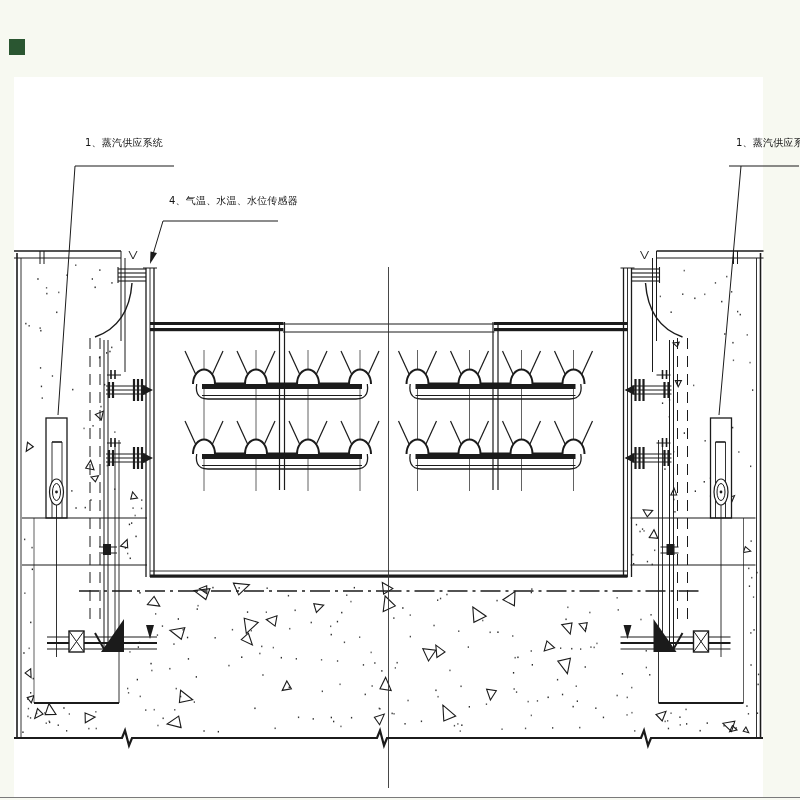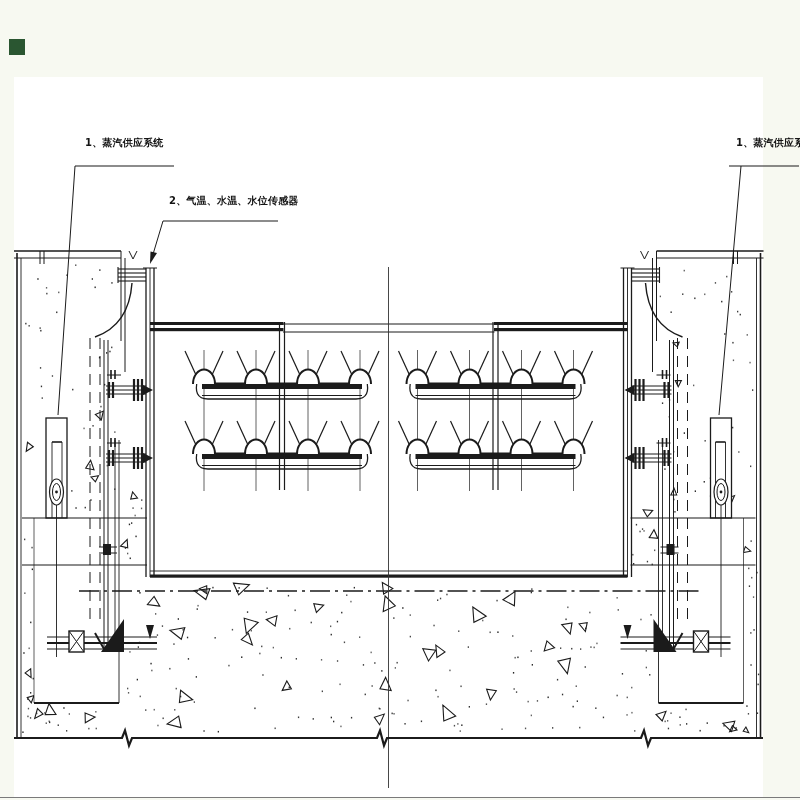--- a/index.html
+++ b/index.html
@@ -1,19 +1,19 @@
 <!DOCTYPE html>
 <html><head>
 <meta charset="utf-8">
 <style>
   html,body{margin:0;padding:0;}
   body{font-family:"DejaVu Sans","Liberation Sans",sans-serif;}
   #stage{position:relative;width:800px;height:800px;background:var(--bg,#f7f9f1);overflow:hidden;}
   #cad{position:absolute;left:0;top:0;}
-  .lbl{position:absolute;font-weight:bold;font-size:10px;color:#141414;white-space:nowrap;letter-spacing:0.2px;}
+  .lbl{position:absolute;font-weight:normal;font-size:10px;color:#141414;white-space:nowrap;letter-spacing:0.2px;}
   #lbl-steam-left{left:85px;top:136px;}
   #lbl-sensors{left:169px;top:194px;}
   #lbl-steam-right{left:736px;top:136px;}
   #green-marker{position:absolute;left:9px;top:39px;width:16px;height:16px;background:var(--marker,#2a5631);}
 </style>
 </head>
 <body>
 
 <div id="stage" style="--bg: #f7f9f1; --marker: #2a5631;">
 
@@ -544,17 +544,17 @@
       <line x1="75" y1="166" x2="58" y2="415" stroke-width="1"></line>
       <line x1="163" y1="221" x2="278" y2="221" stroke-width="1.2"></line>
       <line x1="163" y1="221" x2="151" y2="261" stroke-width="1"></line>
       <polygon points="150,264 157,253 150.5,251.5" fill="#1b1b1b" stroke="none"></polygon>
       <line x1="729" y1="166" x2="799" y2="166" stroke-width="1.2"></line>
       <line x1="741" y1="166" x2="719" y2="415" stroke-width="1"></line>
     </g>
   </svg>
 
   <div class="lbl" id="lbl-steam-left">1、蒸汽供应系统</div>
-  <div class="lbl" id="lbl-sensors">2、气温、水温、水位传感器</div>
+  <div class="lbl" id="lbl-sensors">4、气温、水温、水位传感器</div>
   <div class="lbl" id="lbl-steam-right">1、蒸汽供应系统</div>
 
   <div id="green-marker"></div>
 </div>
 
 </body></html>

